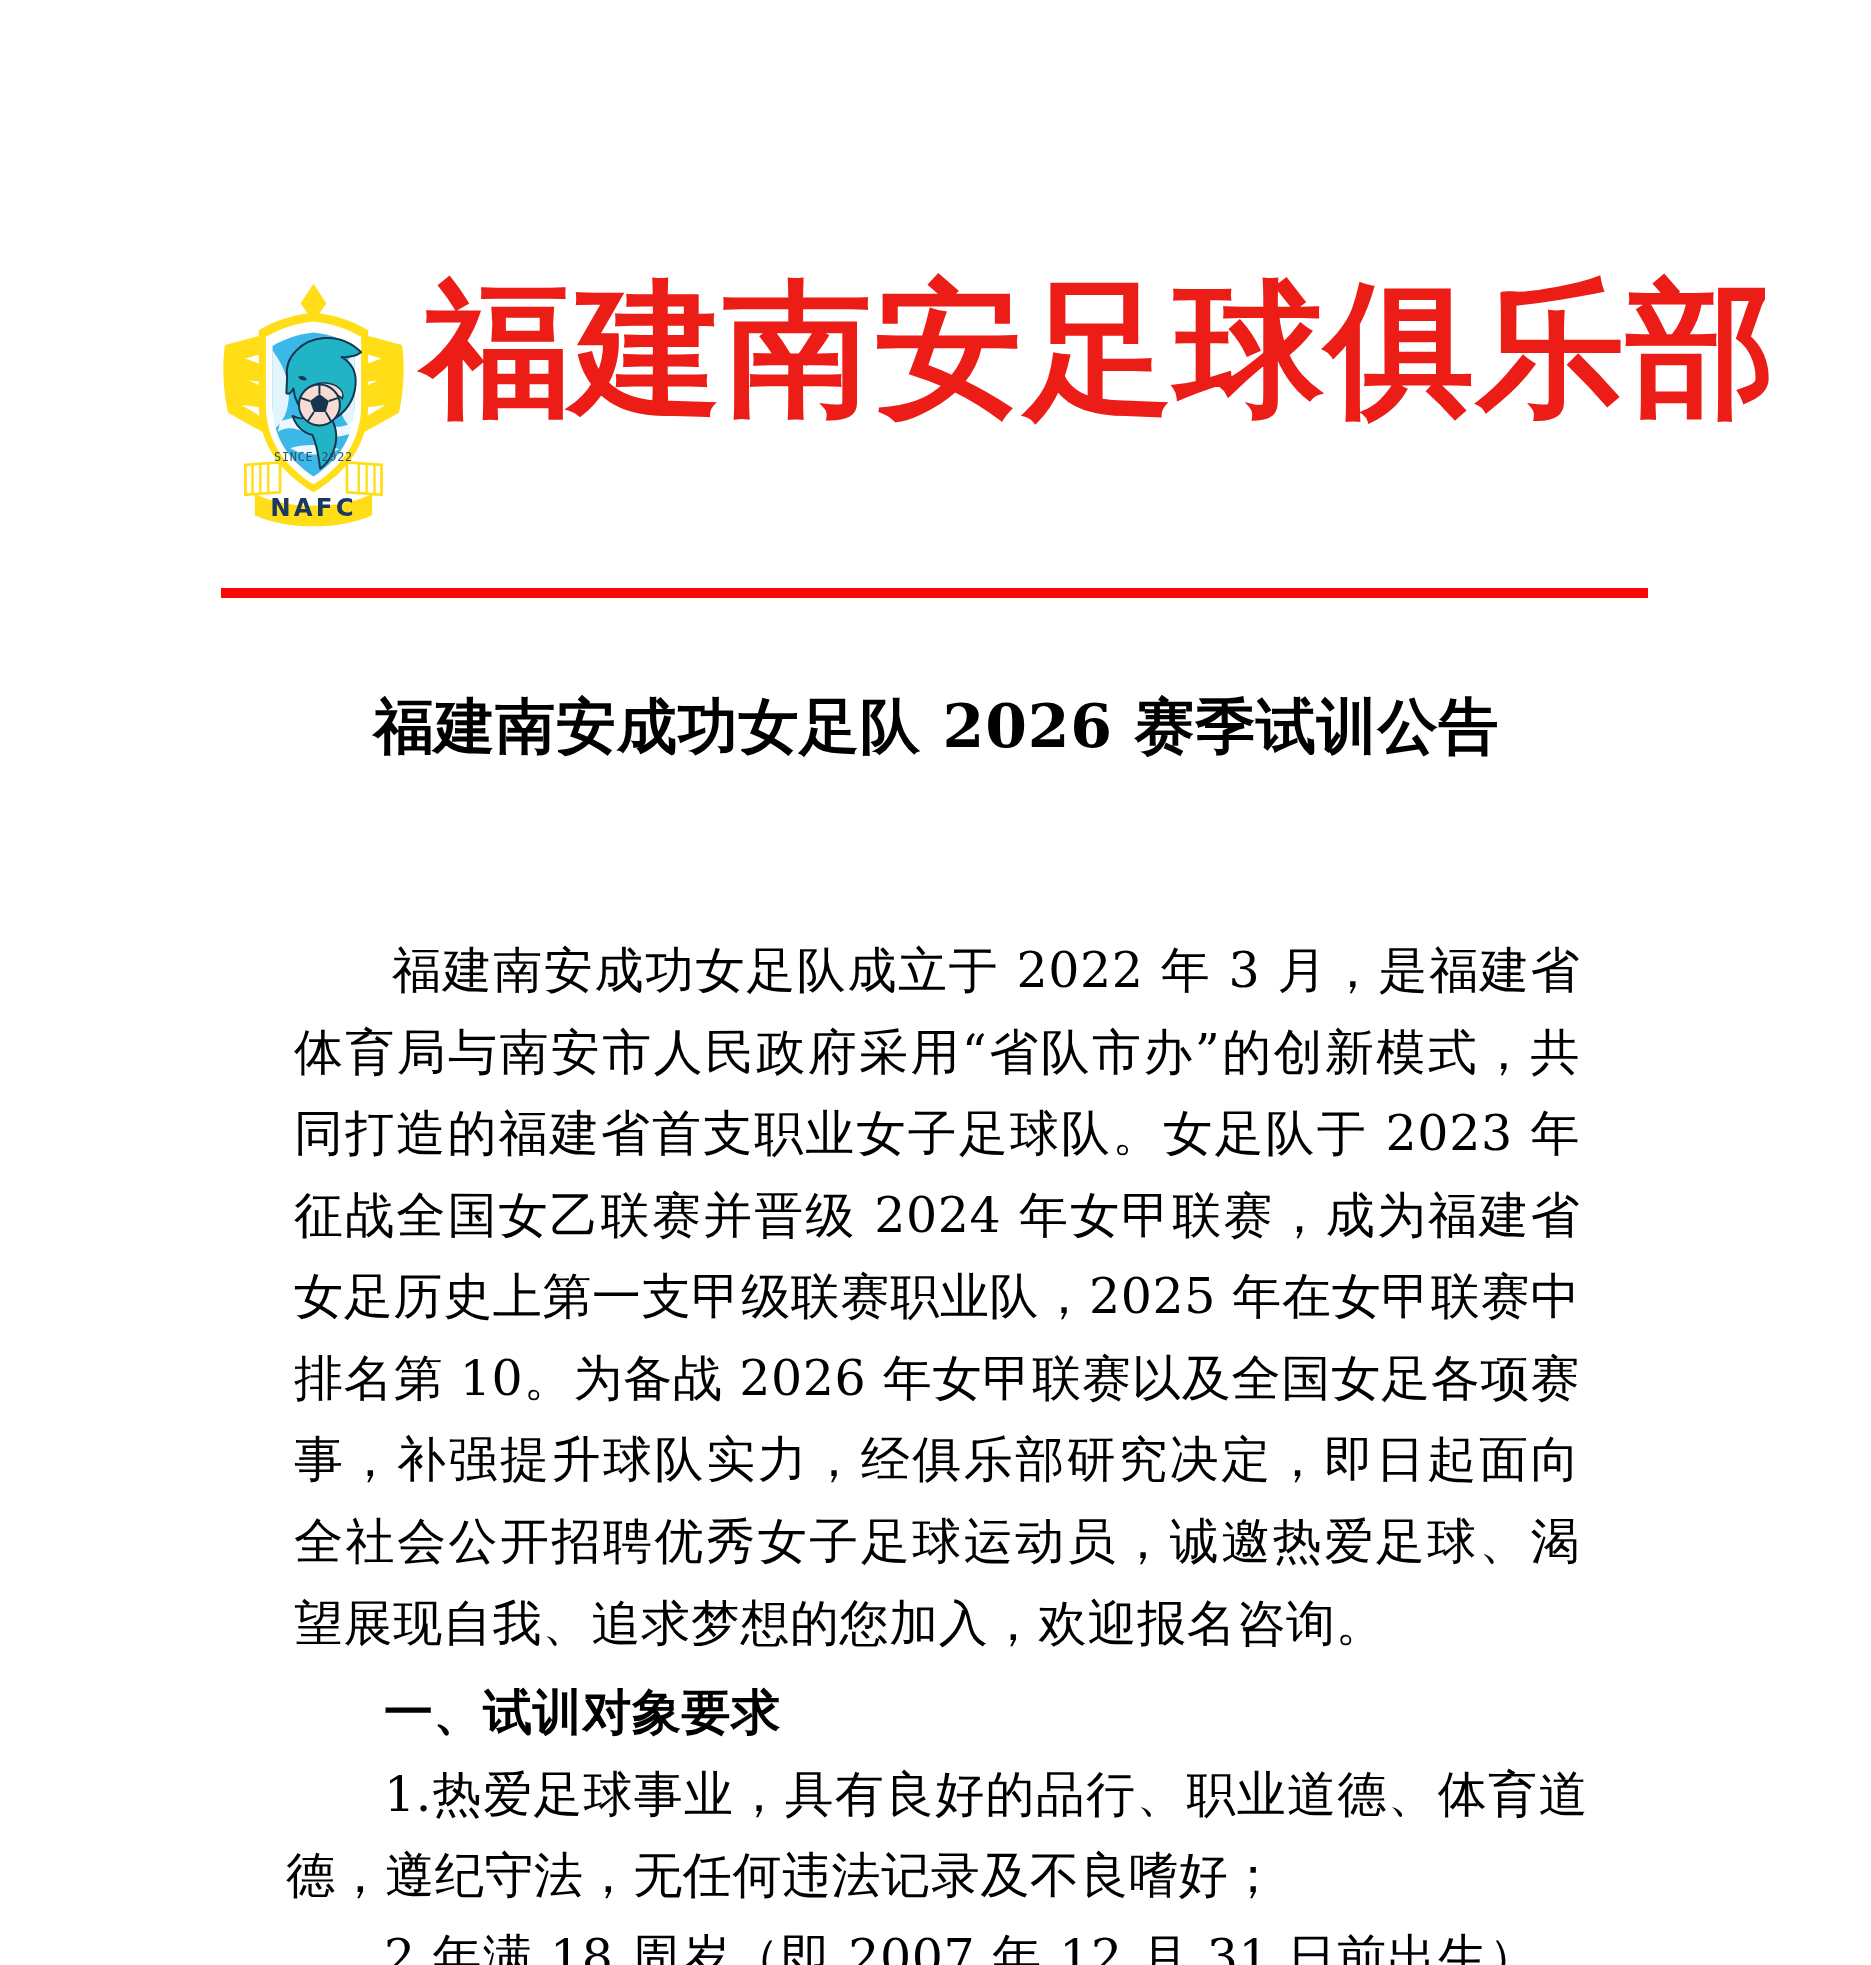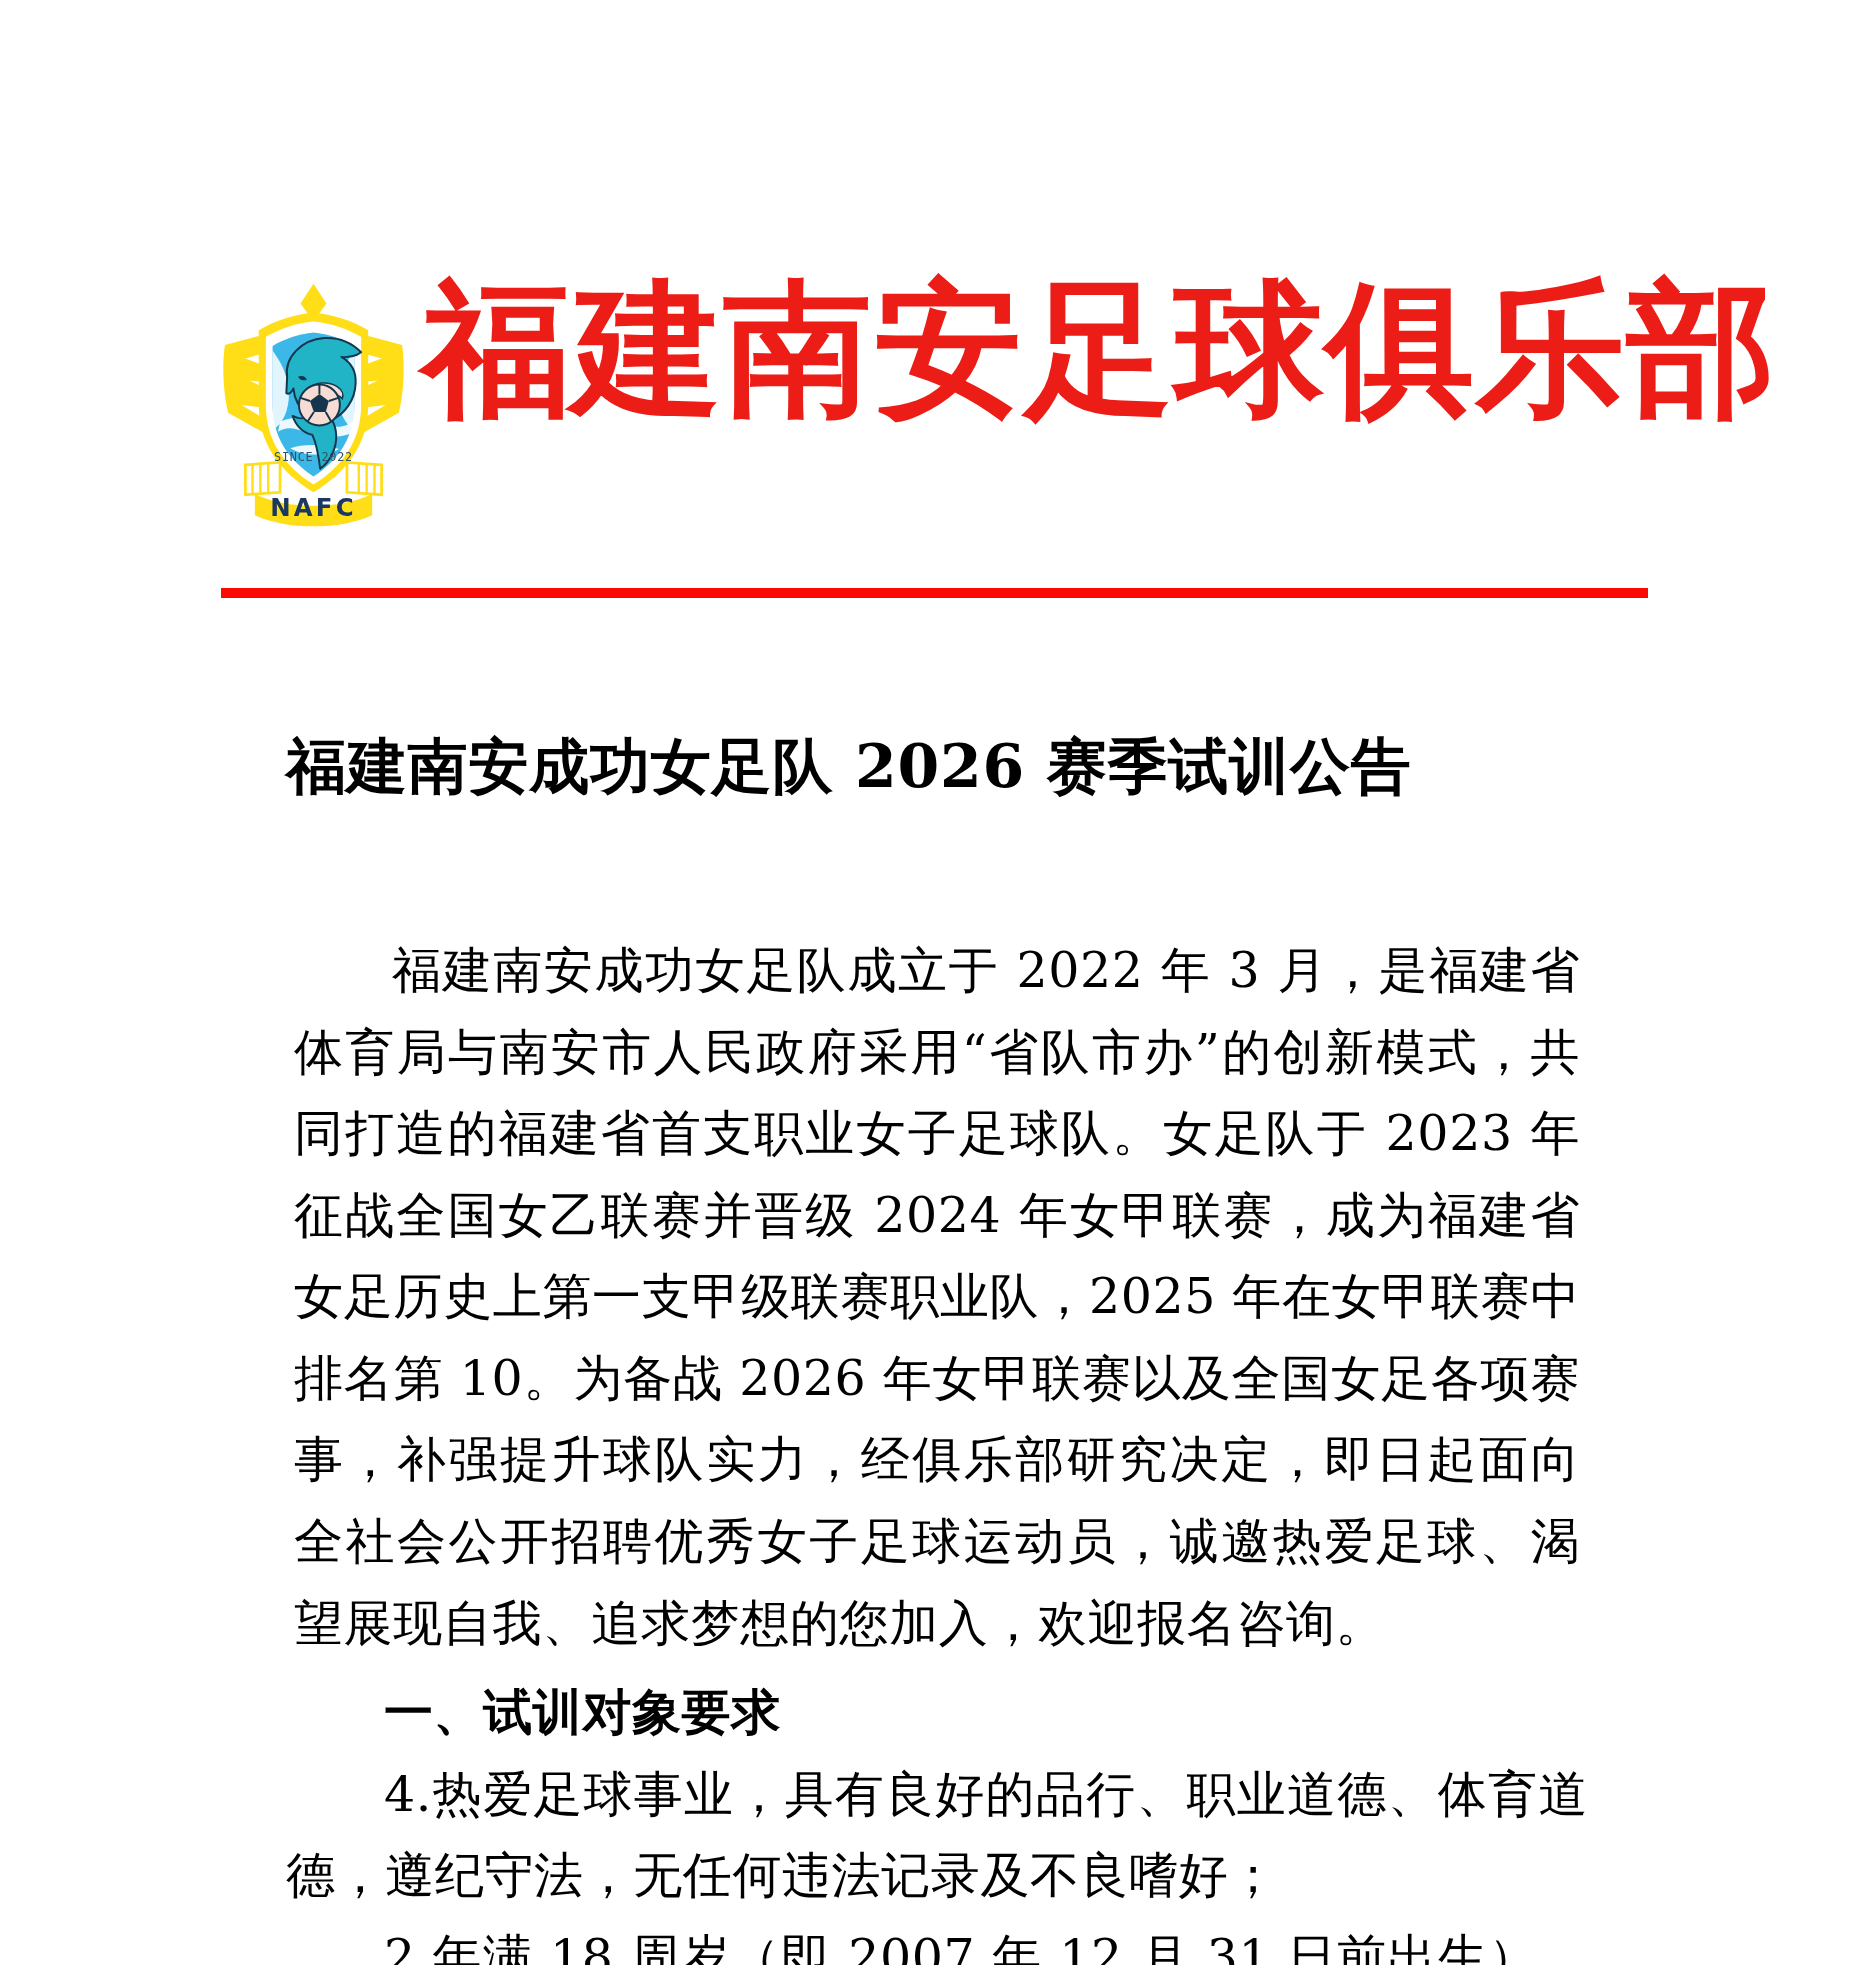--- a/index.html
+++ b/index.html
@@ -54,22 +54,23 @@
     top: 588px;
     width: 1427px;
     height: 10.2px;
     background: #fb0a05;
   }
 
   
   .doc-title {
     position: absolute;
     left: 286px;
-    top: 728px;
+    top: 688px;
     width: 1301px;
+    text-align: center;
     font-family: "DejaVu Serif", "Liberation Serif", serif;
     font-weight: 700;
     font-size: 60px;
     line-height: 1.28;
     color: #000000;
     letter-spacing: 0.8px;
   }
 
   .body-block {
     position: absolute;
@@ -165,20 +166,20 @@
   <div class="red-rule"></div>
 
   <div class="doc-title">福建南安成功女足队 2026 赛季试训公告</div>
 
   <div class="body-block">
 
     <p class="para indent">福建南安成功女足队成立于 2022 年 3 月，是福建省体育局与南安市人民政府采用“省队市办”的创新模式，共同打造的福建省首支职业女子足球队。女足队于 2023 年征战全国女乙联赛并晋级 2024 年女甲联赛，成为福建省女足历史上第一支甲级联赛职业队，2025 年在女甲联赛中排名第 10。为备战 2026 年女甲联赛以及全国女足各项赛事，补强提升球队实力，经俱乐部研究决定，即日起面向全社会公开招聘优秀女子足球运动员，诚邀热爱足球、渴望展现自我、追求梦想的您加入，欢迎报名咨询。</p>
 
     <p class="heading">一、试训对象要求</p>
 
-    <p class="list-item">4.热爱足球事业，具有良好的品行、职业道德、体育道德，遵纪守法，无任何违法记录及不良嗜好；</p>
+    <p class="list-item">1.热爱足球事业，具有良好的品行、职业道德、体育道德，遵纪守法，无任何违法记录及不良嗜好；</p>
 
     <p class="list-item">2.年满 18 周岁（即 2007 年 12 月 31 日前出生），具有健康的身体和心理素质；</p>
 
   </div>
 
 </div>
 
 
 </body></html>

